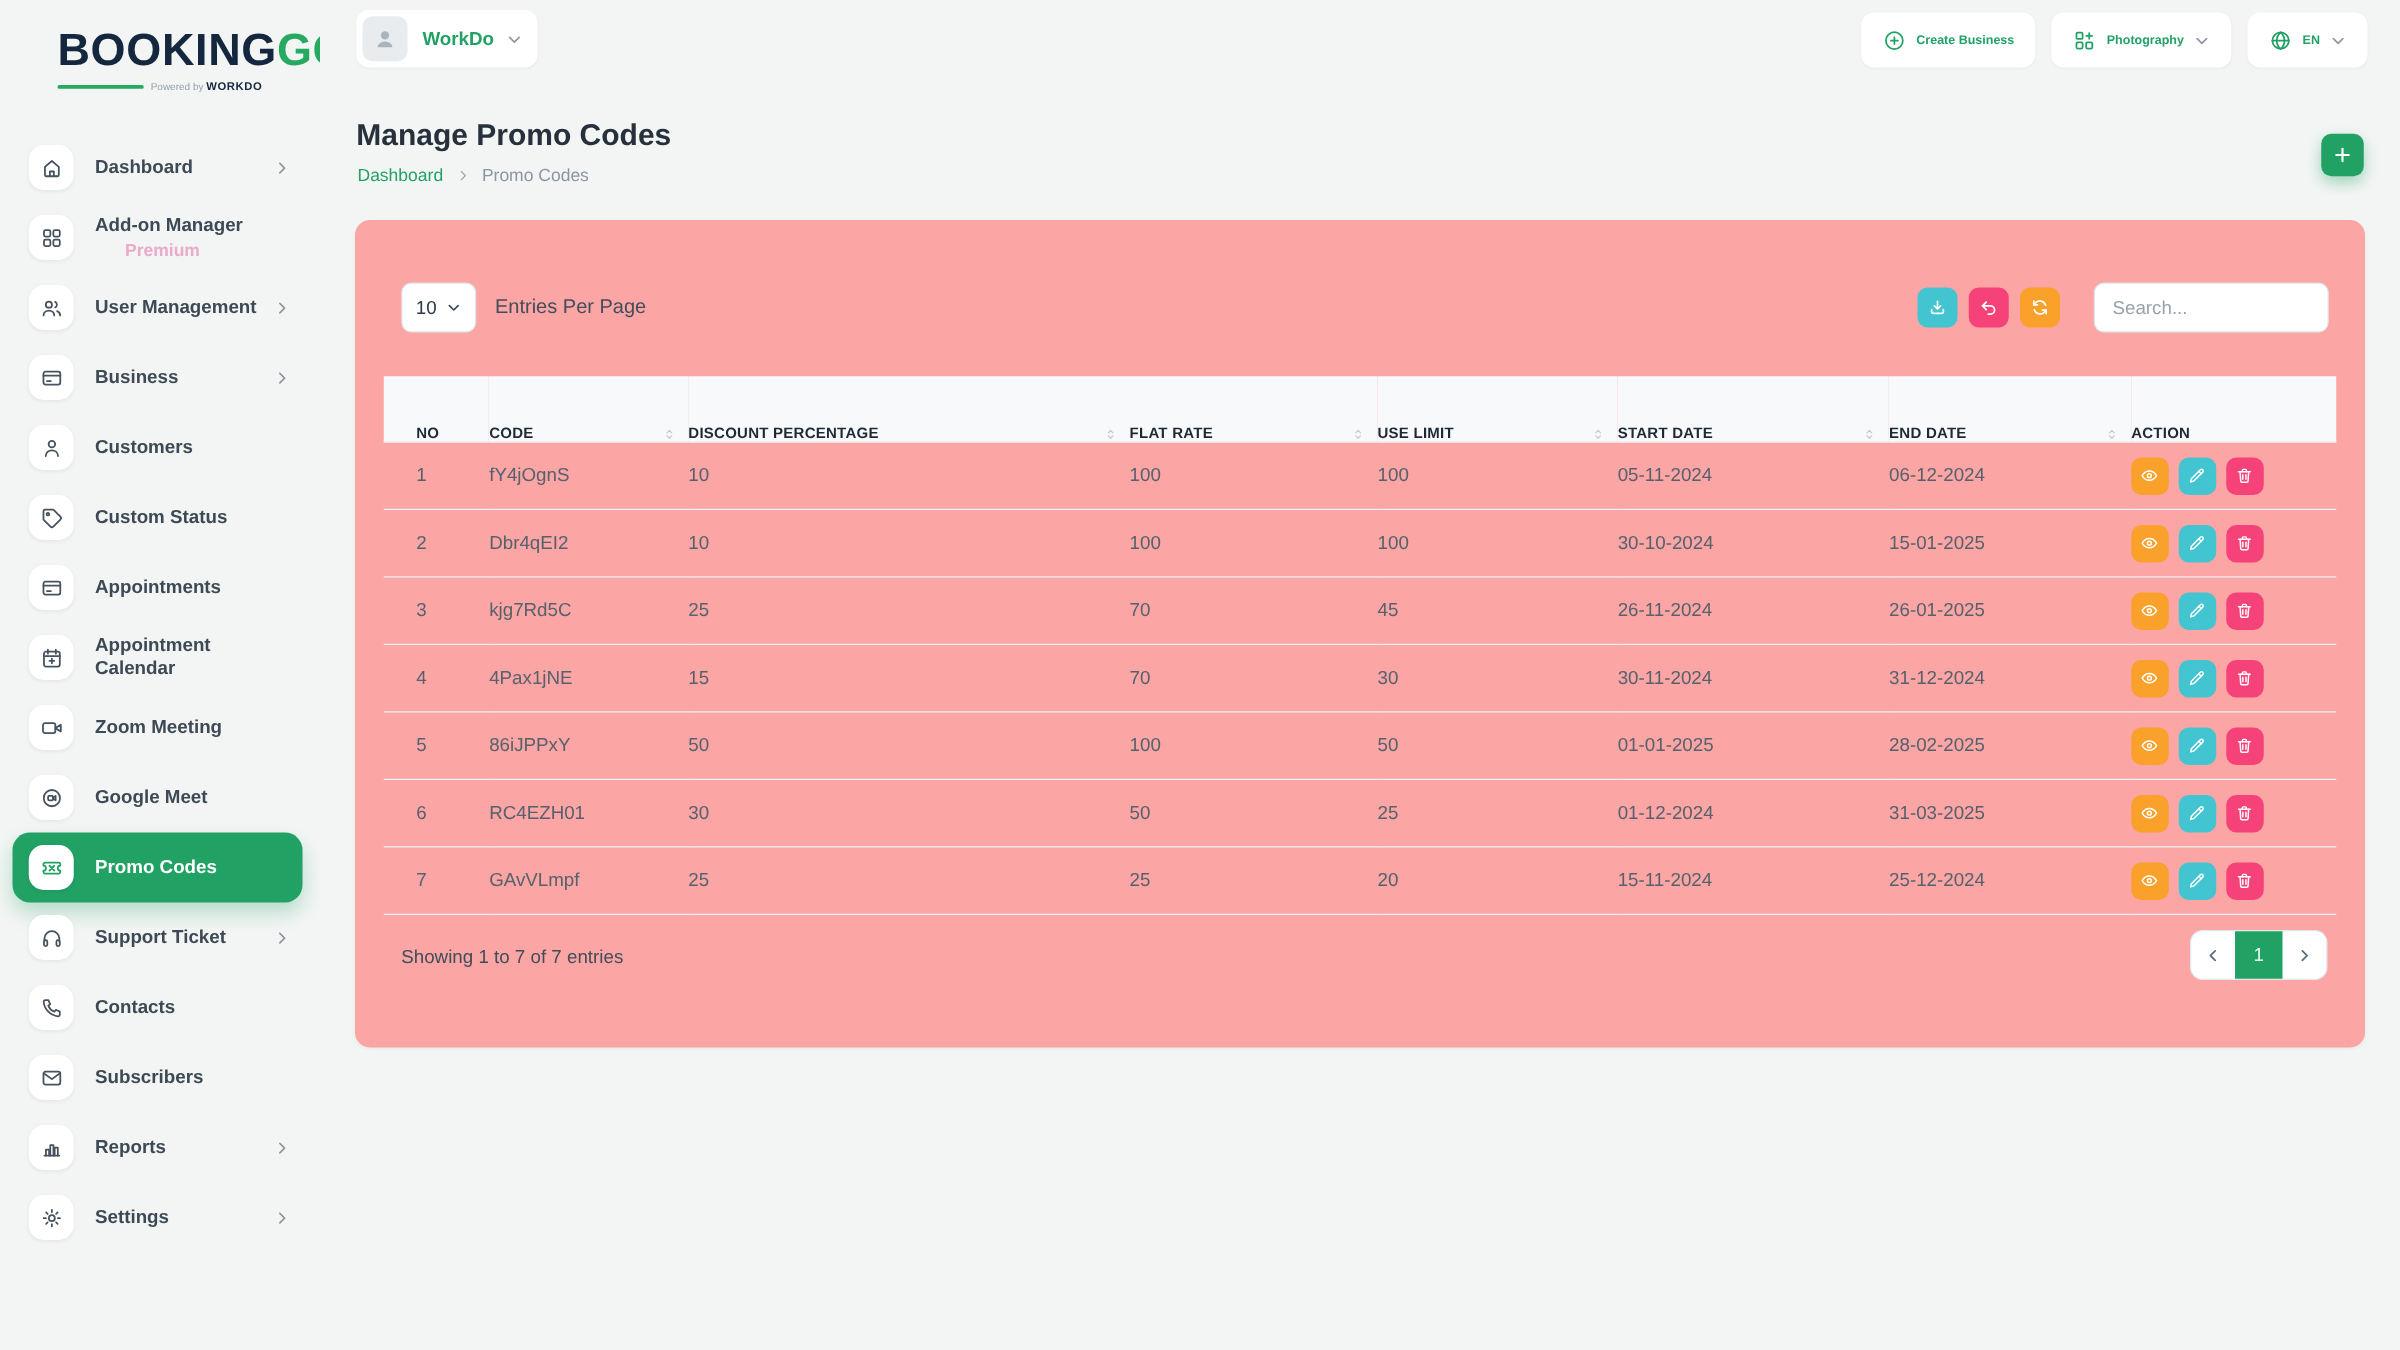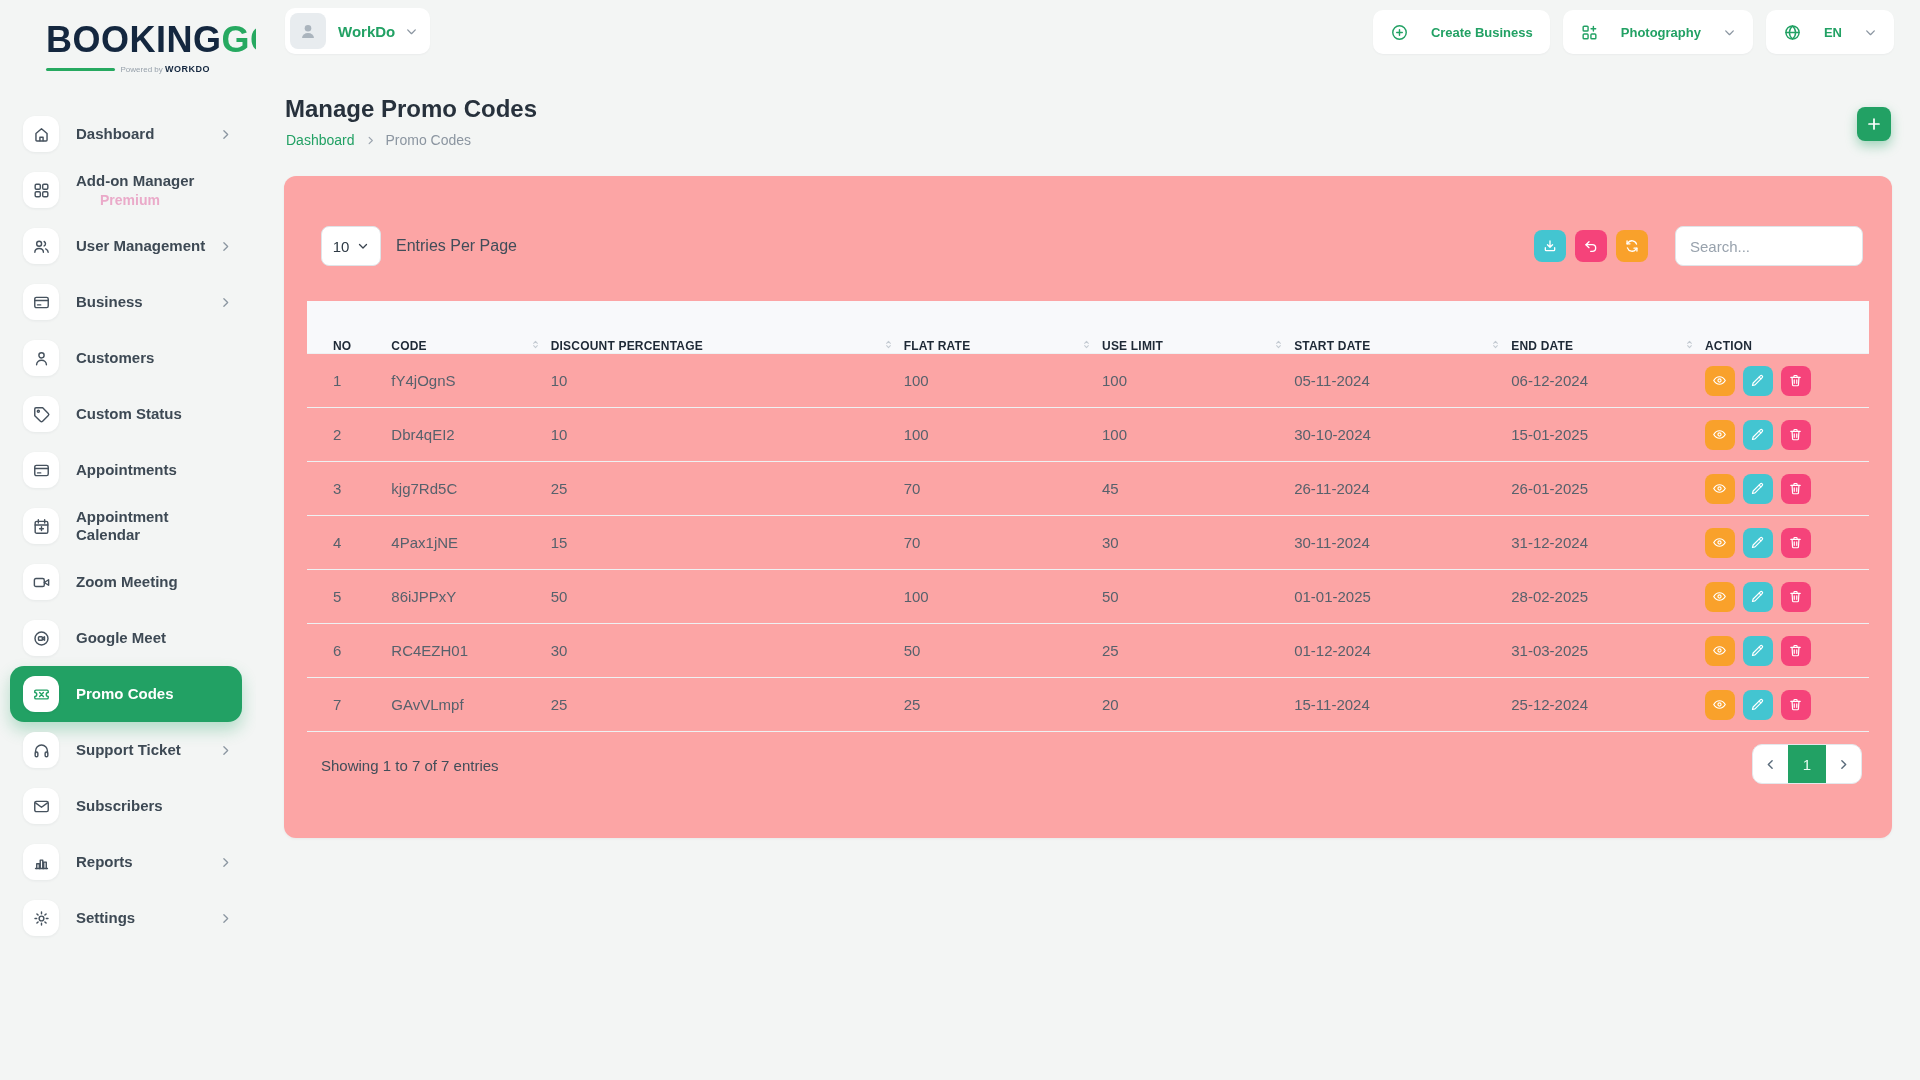--- a/index.html
+++ b/index.html
@@ -49,22 +49,22 @@
     box-shadow:0 1px 2px rgba(16,24,40,.04);
   }
   .avatar { width:36px; height:36px; border-radius:8px; background:#e8ecef; display:flex; align-items:center; justify-content:center; }
   .avatar svg { width:22px; height:22px; }
   .workspace-chip .ws-label { margin:0 10px 0 12px; color:#22a164; font-size:15px; font-weight:600; }
   .chev-down { color:#8b96a1; }
   .chev-down svg { width:13px; height:13px; }
   .topbar-right { position:absolute; right:26px; top:10px; display:flex; gap:13px; }
   .top-btn {
     height:44px; background:#fff; border:none; border-radius:10px; cursor:pointer;
-    display:flex; align-items:center; gap:22px; padding:0 17px;
-    color:#22a164; font-size:13px; font-weight:600; font-family:inherit;
+    display:flex; align-items:center; gap:8px; padding:0 17px;
+    color:#22a164; font-size:10px; font-weight:600; font-family:inherit;
     box-shadow:0 1px 2px rgba(16,24,40,.04);
   }
   .top-btn svg.lead { width:19px; height:19px; }
 
   
   .page-title { position:absolute; left:285px; top:95px; font-size:24px; font-weight:700; color:#27313c; }
   .breadcrumb { position:absolute; left:286px; top:132px; display:flex; align-items:center; gap:10px; font-size:14px; }
   .bc-link { color:#22a164; cursor:pointer; }
   .bc-sep { color:#9aa3ad; }
   .bc-sep svg { width:11px; height:11px; }
@@ -98,21 +98,21 @@
   .search-input::placeholder { color:#98a2ad; }
 
   
   .table-wrap { position:absolute; left:23px; right:23px; top:125px; }
   table { width:100%; border-collapse:collapse; table-layout:fixed; }
   thead th {
     height:38px; background:#f8f9fb; text-align:left; vertical-align:middle;
     font-size:12px; font-weight:700; color:#1e2936; letter-spacing:.2px;
     border-bottom:1px solid #eef1f3; padding:0 10px 0 0;
   }
-  thead th .th-inner { display:flex; align-items:flex-start; justify-content:space-between;margin-top:38px; }
+  thead th .th-inner { display:flex; align-items:flex-end; justify-content:space-between;margin-top:38px; }
   thead th:first-child .th-inner { padding-left:26px; }
   .sort-ic { color:#c4cbd2; flex:0 0 auto; } .sort-ic svg { width:11px; height:11px; }
   tbody td {
     height:53px; border-bottom:1px solid #eef1f3; font-size:15px; color:#57616c; vertical-align:middle; padding:0 10px 0 0;
   }
   tbody td:first-child { padding-left:26px; }
   .actions-cell { display:flex; align-items:center; gap:8px; height:53px; }
   .row-btn { width:30px; height:30px; border:none; border-radius:8px; color:#fff; cursor:pointer; display:flex; align-items:center; justify-content:center; }
   .row-btn svg { width:15px; height:15px; }
 
@@ -267,20 +267,28 @@
             <rect x="4" y="14" width="3.4" height="6" rx="1.6"></rect>
             <rect x="16.6" y="14" width="3.4" height="6" rx="1.6"></rect>
           </svg>
         </span>
         <span class="side-text"><span class="side-label">Support Ticket</span></span>
         <span class="chev">
           <svg viewBox="0 0 24 24" fill="none" stroke="currentColor" stroke-linecap="round" stroke-linejoin="round" stroke-width="2.4">
             <path d="M9 5l7 7-7 7"></path>
           </svg>
         </span>
+      </div>
+      <div class="side-item">
+        <span class="tile">
+          <svg viewBox="0 0 24 24" fill="none" stroke="currentColor" stroke-linecap="round" stroke-linejoin="round" stroke-width="1.8">
+            <path d="M5.5 4h3l1.8 4-2 1.5a11.5 11.5 0 0 0 6.2 6.2L16 13.7l4 1.8v3a1.8 1.8 0 0 1-1.8 1.8A16.5 16.5 0 0 1 3.7 5.8 1.8 1.8 0 0 1 5.5 4z"></path>
+          </svg>
+        </span>
+        <span class="side-text"><span class="side-label">Contacts</span></span>
       </div>
       <div class="side-item">
         <span class="tile">
           <svg viewBox="0 0 24 24" fill="none" stroke="currentColor" stroke-linecap="round" stroke-linejoin="round" stroke-width="1.8">
             <rect x="3.5" y="5.5" width="17" height="13" rx="2"></rect>
             <path d="M4.5 7.5l7.5 5.5 7.5-5.5"></path>
           </svg>
         </span>
         <span class="side-text"><span class="side-label">Subscribers</span></span>
       </div>

